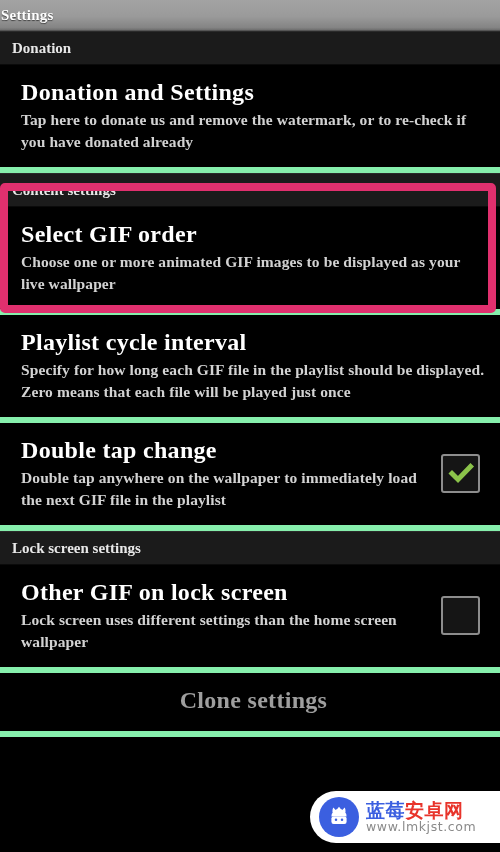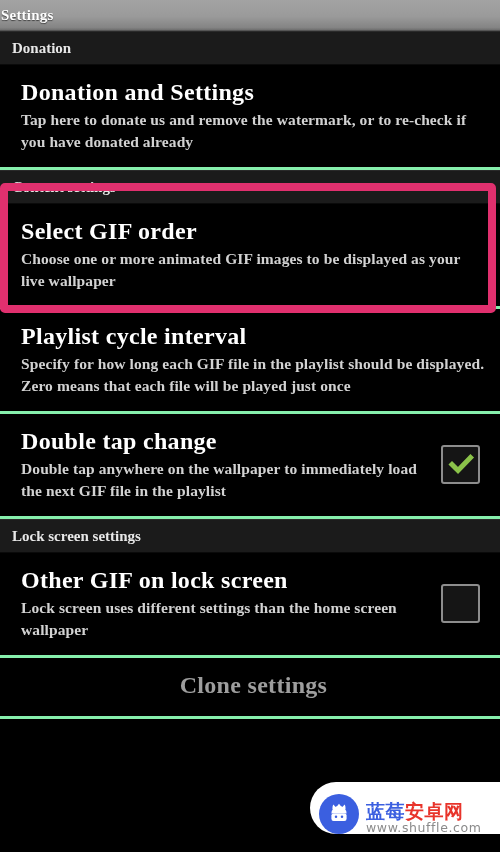--- a/index.html
+++ b/index.html
@@ -45,21 +45,21 @@
     font-weight: bold;
     padding: 7px 0 7px 12px;
     border-top: 1px solid #2a2a2a;
     border-bottom: 1px solid #0a0a0a;
     line-height: 18px;
   }
 
   .row {
     position: relative;
     padding: 12px 14px 14px 21px;
-    border-bottom: 3px solid #86efac;
+    border-bottom: 6px solid #86efac;
     display: flex;
     align-items: flex-start;
   }
   .row .row-text { flex: 1 1 auto; min-width: 0; }
   .row .row-ctrl { flex: 0 0 auto; padding-left: 10px; align-self: center; }
 
   .row-title {
     color: #ffffff;
     font-size: 24px;
     font-weight: bold;
@@ -101,27 +101,27 @@
     border: 8px solid #e0306e;
     border-radius: 5px;
     pointer-events: none;
     z-index: 40;
   }
 
   
   .watermark {
     position: absolute;
     right: 0px;
-    bottom: 18px;
+    bottom: 9px;
     width: 190px;
     height: 52px;
     background: #ffffff;
     border-radius: 26px 0 0 26px;
     display: flex;
-    align-items: flex-end;
+    align-items: center;
     padding-left: 9px;
     z-index: 60;
   }
   .wm-logo {
     width: 40px; height: 40px; border-radius: 50%;
     background: #3b5fe0;
     position: relative;
     flex: 0 0 auto;
     display: flex; align-items: center; justify-content: center;
   }
@@ -215,15 +215,15 @@
       <rect x="6.4" y="13.4" width="15.2" height="7.6" rx="2.2" fill="#ffffff"></rect>
       <circle cx="11.0" cy="16.8" r="1.25" fill="#3b5fe0"></circle>
       <circle cx="17.0" cy="16.8" r="1.25" fill="#3b5fe0"></circle>
 
       <rect x="8.2" y="9.8" width="1.5" height="3.2" rx="0.7" fill="#ffffff" transform="rotate(-28 8.9 11.4)"></rect>
       <rect x="18.3" y="9.8" width="1.5" height="3.2" rx="0.7" fill="#ffffff" transform="rotate(28 19.0 11.4)"></rect>
     </svg>
   </div>
   <div class="wm-text">
     <span class="wm-cn"><span class="b">蓝莓</span><span class="r">安卓网</span></span>
-    <span class="wm-url">www.shuffle.com</span>
+    <span class="wm-url">www.lmkjst.com</span>
   </div>
 </div>
 
 </body></html>

